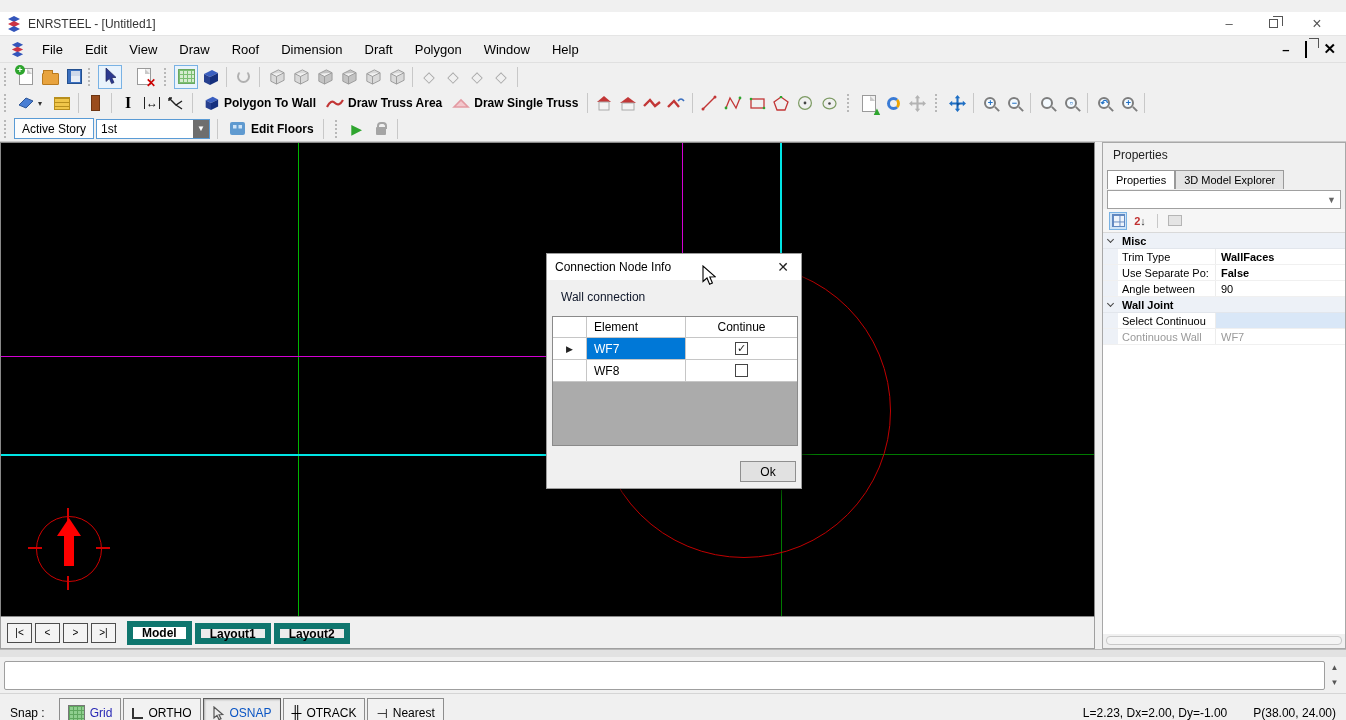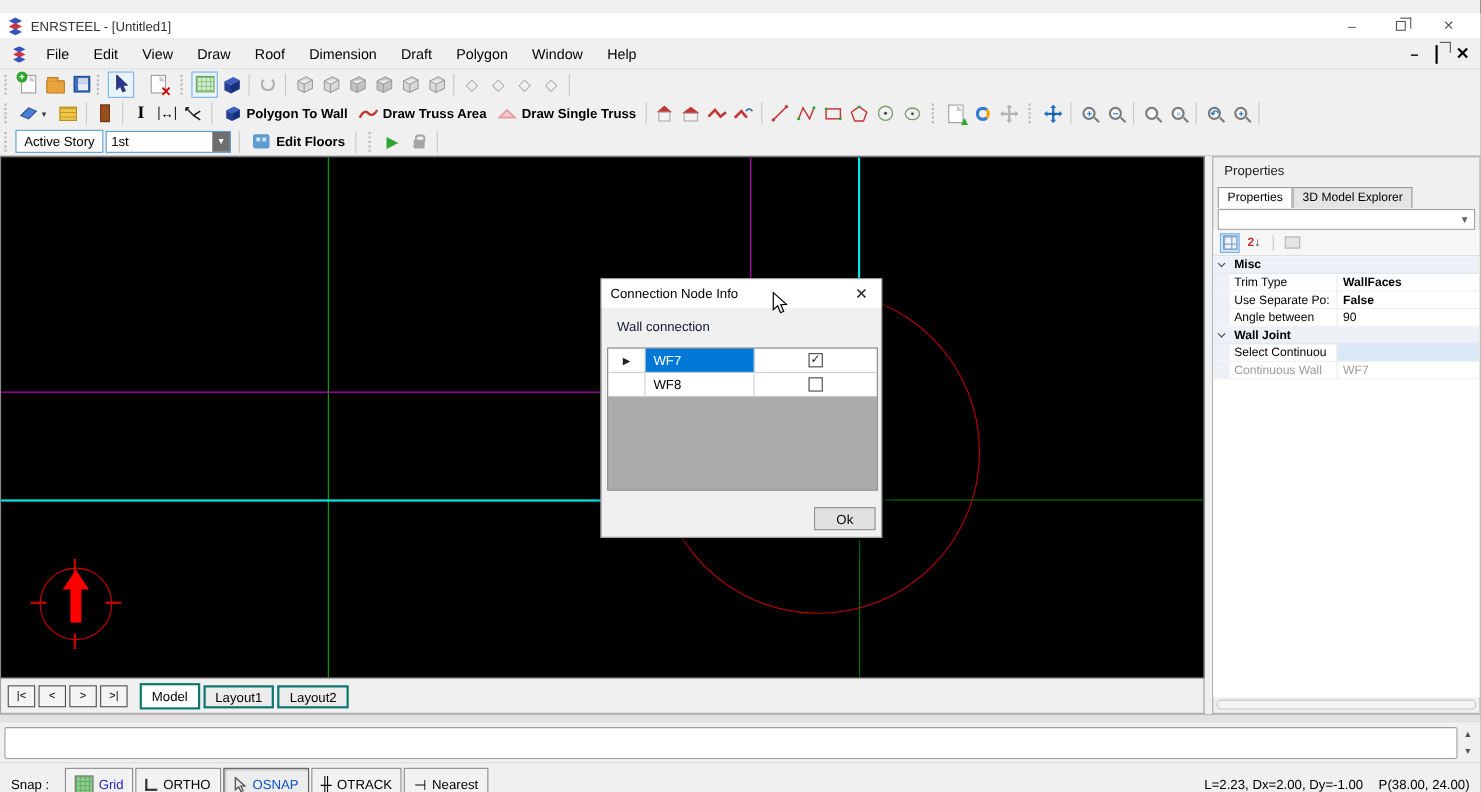--- a/index.html
+++ b/index.html
@@ -91,21 +91,21 @@
   
   .target { position:absolute; left:35px; top:373px; width:66px; height:66px; }
   .target .circ { position:absolute; inset:0; border:1.5px solid #d00000; border-radius:50%; }
   .target .tick { position:absolute; background:#d00000; }
   .target .arrow-head { position:absolute; left:21px; top:2px; width:0; height:0; border-left:12px solid transparent; border-right:12px solid transparent; border-bottom:18px solid #ff0000; }
   .target .arrow-shaft { position:absolute; left:28px; top:18px; width:10px; height:32px; background:#ff0000; }
 
   
   .tabrow { height:33px; background:#f0f0f0; border:1px solid #a0a0a0; border-top:1px solid #8a8a8a; display:flex; align-items:center; padding-left:6px; gap:3px; }
   .navbtn { width:25px; height:20px; border:1px solid #4d4d4d; background:#f4f4f4; font-size:10px; display:flex; align-items:center; justify-content:center; }
-  .sheet-tab { height:21px; padding:0 9px; border:2px solid #0f766e; background:#ececec; font-size:12px; display:flex; align-items:center; margin-top:2px; }
+  .sheet-tab { height:21px; padding:0 9px; border:6px solid #0f766e; background:#ececec; font-size:12px; display:flex; align-items:center; margin-top:2px;font-weight:bold; }
   .sheet-tab.active { background:#fff; height:24px; margin-top:0; font-size:12px; margin-left:8px; }
 
   
   .props { width:244px; margin-left:7px; background:#f0f0f0; border:1px solid #a8a8a8; display:flex; flex-direction:column; }
   .props .ptitle { height:24px; display:flex; align-items:center; padding-left:10px; font-size:12px; color:#222; }
   .ptabs { display:flex; align-items:flex-end; height:22px; padding-left:4px; }
   .ptab { font-size:11px; padding:3px 8px; border:1px solid #9a9a9a; border-bottom:none; background:#e4e4e4; }
   .ptab.active { background:#fff; position:relative; z-index:2; }
   .pcombo { height:19px; border:1px solid #a0a0a0; background:#fff; margin:1px 4px 0 4px; display:flex; align-items:center; }
   .pcombo .pc-arrow { margin-left:auto; color:#666; font-size:9px; padding-right:4px; }
@@ -136,21 +136,21 @@
   .cmd-spin { width:15px; height:29px; display:flex; flex-direction:column; margin-left:2px; }
   .cmd-spin .sp { flex:1; display:flex; align-items:center; justify-content:center; font-size:8px; color:#555; }
   .statusbar { height:38px; background:#f0f0f0; display:flex; align-items:center; padding-left:10px; position:relative; }
   .snap-label { font-size:12px; margin-right:14px; }
   .snap-btn { height:30px; display:flex; align-items:center; gap:5px; padding:0 8px; border:1px solid #8d8d8d; background:#f2f2f2; font-size:12px; margin-right:2px; }
   .snap-btn.pressed { border:1px solid #5c5c5c; box-shadow:inset 1px 1px 2px rgba(0,0,0,0.25); background:#ececec; }
   .snap-btn .txt-blue { color:#2727b5; }
   .snap-btn .txt-osnap { color:#0a55c4; }
   .mini-grid { width:17px; height:17px; background:#8fce8f; background-image:linear-gradient(#5fa75f 1px, transparent 1px), linear-gradient(90deg,#5fa75f 1px, transparent 1px); background-size:4px 4px; border:1px solid #777; }
   .ortho-icon { width:11px; height:11px; border-left:2px solid #333; border-bottom:2px solid #333; }
-  .coords { position:absolute; right:10px; font-size:12px; display:flex; gap:14px; }
+  .coords { position:absolute; right:10px; font-size:12px; display:flex; gap:26px; }
 
   .cube-svg, .icon-svg { display:block; }
 </style>
 </head>
 <body>
 
 <div class="win">
 
   <div class="titlebar">
     <svg class="icon-svg" width="16" height="16" viewBox="0 0 16 16">
@@ -483,20 +483,25 @@
           <div class="arrow-shaft"></div>
         </div>
 
         <div class="dialog">
           <div class="dtitle">
             <span>Connection Node Info</span>
             <span class="dclose">✕</span>
           </div>
           <div class="dlabel">Wall connection</div>
           <div class="dtable">
+            <div class="drow dheader">
+              <div class="dcell sel-col"></div>
+              <div class="dcell el-col">Element</div>
+              <div class="dcell co-col">Continue</div>
+            </div>
             <div class="drow dbody">
               <div class="dcell sel-col">
                   <span class="row-arrow">▶</span>
                 </div>
               <div class="dcell el-col selected">WF7</div>
               <div class="dcell co-col">
                   <span class="checkbox">✓</span>
                 </div>
             </div>
             <div class="drow dbody">

